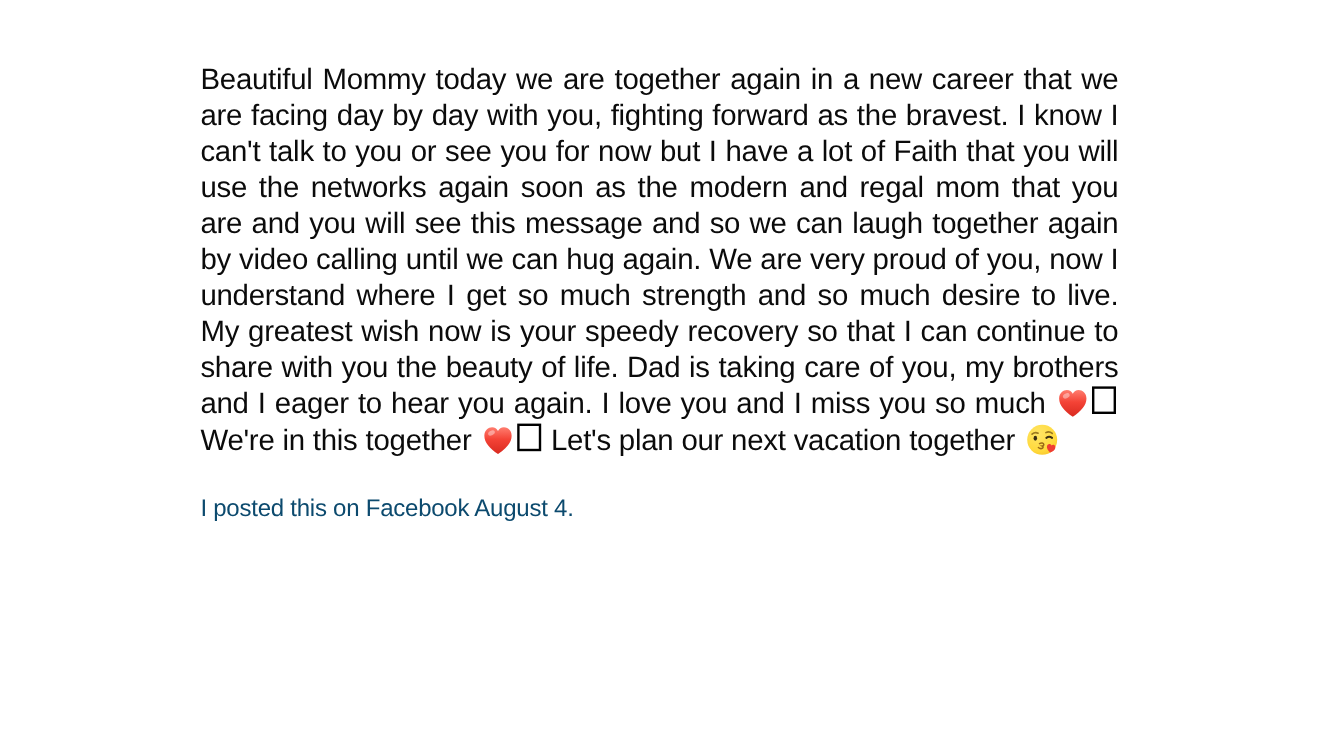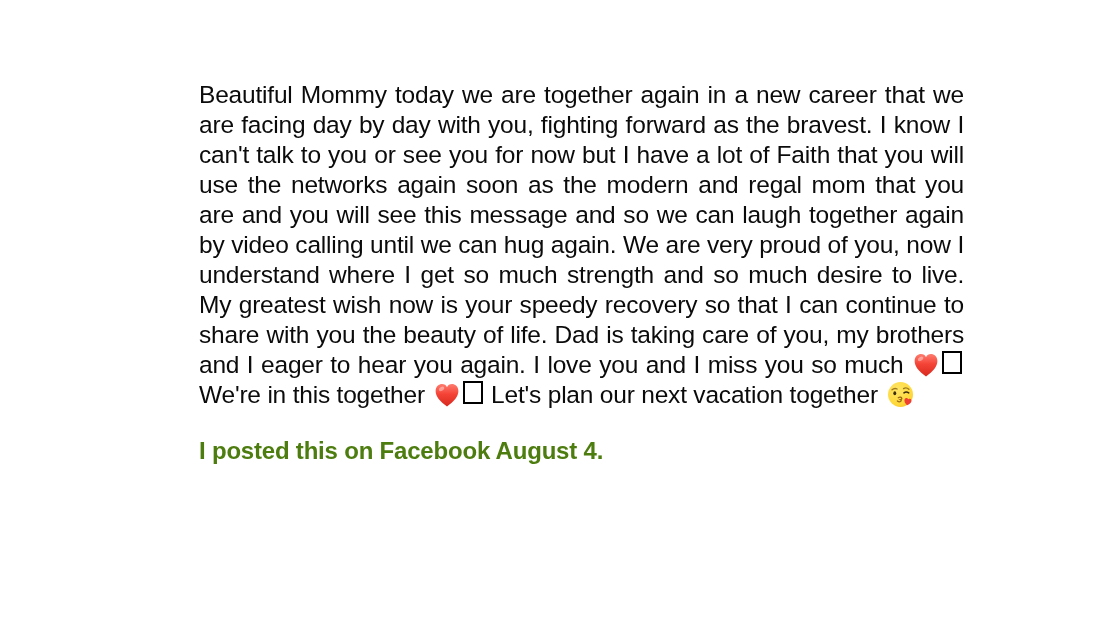--- a/index.html
+++ b/index.html
@@ -11,41 +11,40 @@
     position: relative;
     width: 1101px;
     height: 619px;
     background: #ffffff;
     overflow: hidden;
     font-family: "Liberation Sans", sans-serif;
   }
   .text-block {
     position: absolute;
     left: 167px;
-    top: 80px;
+    top: 52px;
     width: 765px;
     color: #0b0b0b;
-    margin-left: 32px;
   }
   .paragraph {
     margin: 0;
     font-size: 24.5px;
     line-height: 30px;
     letter-spacing: -0.2px;
     text-align: justify;
     text-justify: inter-word;
     color: #0b0b0b;
   }
   .footer-note {
     margin: 26px 0 0 0;
-    font-size: 24px;
+    font-size: 20px;
     line-height: 30px;
-    font-weight: bold;
+    font-weight: normal;
     letter-spacing: -0.2px;
-    color: #4d7c0f;
+    color: #0c4a6e;
   }
   .emoji {
     display: inline-block;
     line-height: 0;
     vertical-align: -6px;
     margin: 0 1px;
   }
   .emoji svg { display: inline-block; }
   .tofu {
     display: inline-block;

